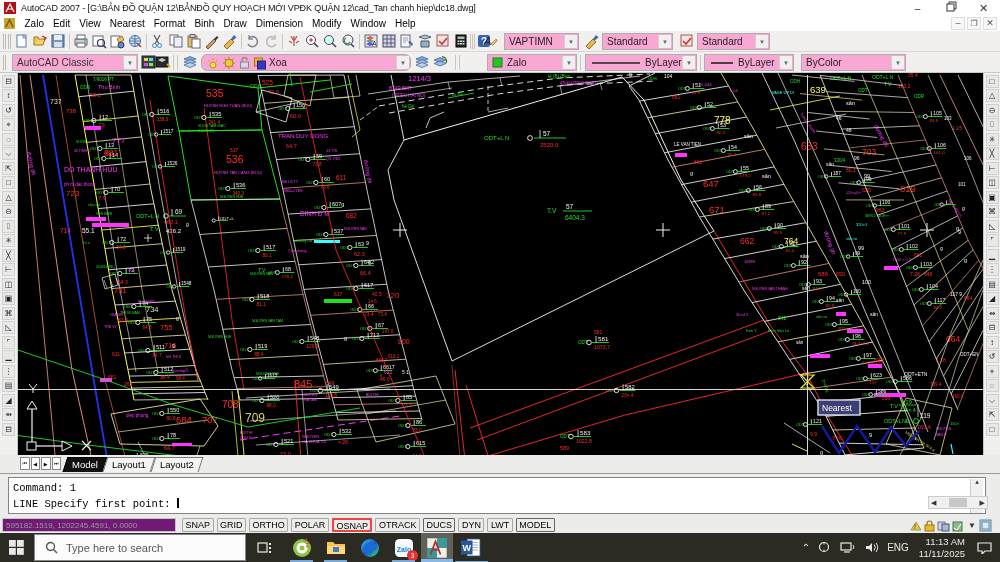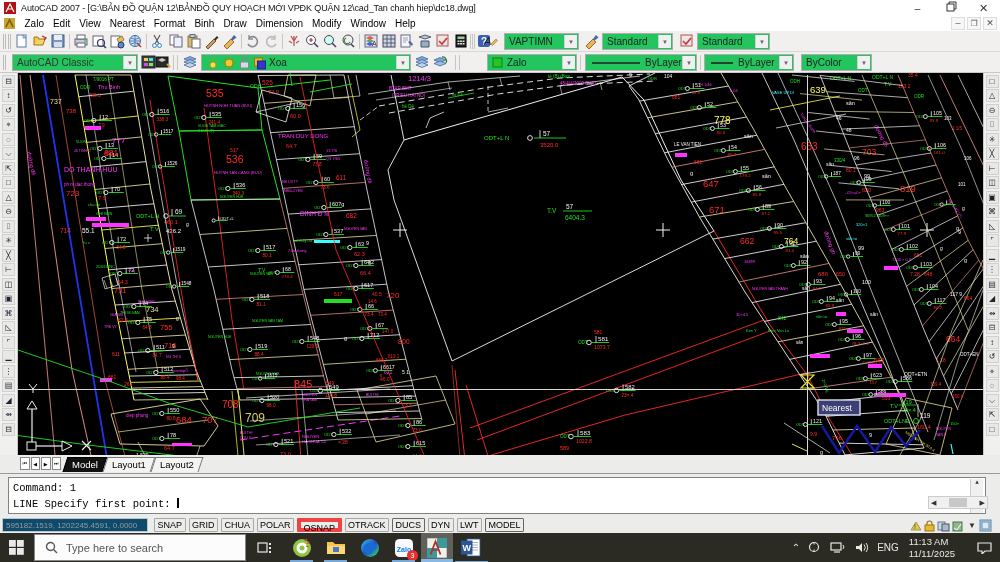--- a/index.html
+++ b/index.html
@@ -1,21 +1,21 @@
 <!DOCTYPE html>
 <html><head><meta charset="utf-8"><style>
 *{margin:0;padding:0;box-sizing:border-box}
 html,body{width:1000px;height:562px;overflow:hidden}
 body{font-family:"Liberation Sans",sans-serif;background:#f0f0f0;position:relative}
 .titlebar{position:absolute;left:0;top:0;width:1000px;height:16px;background:#fff;font-size:9px;color:#111;display:flex;align-items:center;white-space:nowrap;letter-spacing:-0.1px}
 .menubar{position:absolute;left:0;top:16px;width:1000px;height:15px;background:#fff;display:flex;align-items:center;font-size:10px;color:#000}
 .menubar span{padding:0 4.5px}
 .tb1{position:absolute;left:0;top:31px;width:1000px;height:21px;background:#f1f0ee;border-bottom:1px solid #d8d8d8}
 .tb2{position:absolute;left:0;top:52px;width:1000px;height:21px;background:#f1f0ee;border-bottom:1px solid #c8c8c8}
-.combo{position:absolute;height:17px;background:#22c55e;border:1px solid #adadad;font-size:10px;color:#222;display:flex;align-items:center;padding-left:4px;white-space:nowrap}
+.combo{position:absolute;height:17px;background:#f9a8d4;border:1px solid #adadad;font-size:10px;color:#222;display:flex;align-items:center;padding-left:4px;white-space:nowrap}
 .combo .arr{position:absolute;right:1px;top:1px;bottom:1px;width:13px;background:#f0f0f0;border-left:1px solid #d0d0d0;display:flex;align-items:center;justify-content:center;font-size:6px;color:#666}
 .ltools{position:absolute;left:0;top:73px;width:18px;height:382px;background:#f0f0ee;border-right:1px solid #c8c8c8}
 .rtools{position:absolute;right:0;top:73px;width:17px;height:382px;background:#f0f0ee;border-left:1px solid #c8c8c8}
 .ticon{width:13px;height:13px;margin:1.5px auto;background:#e8e8e6;border:1px solid #d0d0ce;position:relative}
 .tabrow{position:absolute;left:0;top:455px;width:1000px;height:19px;background:#ececea;display:flex;align-items:flex-start;font-size:10px;border-bottom:1px solid #999}
 .navbtn{width:9.5px;height:13px;border:1px solid #888;background:#fff;margin:2px 0 0 1px;display:flex;align-items:center;justify-content:center;font-size:5px;color:#000}
 .tab{height:15px;margin-top:2px;padding:1px 6px 0;border:1px solid #777;border-bottom:none;background:#f4f4f2;transform:skewX(-18deg);font-size:9.5px}
 .tab span{display:inline-block;transform:skewX(18deg)}
 .cmdwin{position:absolute;left:0;top:474px;width:1000px;height:43px;background:#ececea}
 .cmdtext{position:absolute;left:8px;top:477px;width:978px;height:37px;background:#fff;border:1px solid #828282;font-family:"Liberation Mono",monospace;font-size:10.5px;color:#000;padding:3px 4px;line-height:15.5px}
@@ -226,21 +226,21 @@
         <path d="M3 6 l4 -2 4 2 -4 2 z" fill="#ccc"></path>
         <path d="M12 10 l3 3" stroke="#ca3" stroke-width="2"></path>
       </svg></div>
     <div style="position:absolute;left:173px;top:3px;width:1px;height:15px;background:#c6c6c6"></div>
     <div style="position:absolute;left:177px;top:3px;width:1px;height:15px;background:#c6c6c6"></div>
     <div style="position:absolute;left:182px;top:2px;width:17px;height:17px"><svg width="17" height="16">
         <path d="M2 5 l6 -2.5 6 2.5 -6 2.5 z" fill="#7da7d9" stroke="#3a5a8a" stroke-width="0.7"></path>
         <path d="M2 8 l6 -2.5 6 2.5 -6 2.5 z" fill="#9dbde5" stroke="#3a5a8a" stroke-width="0.7"></path>
         <path d="M2 11 l6 -2.5 6 2.5 -6 2.5 z" fill="#bdd3ee" stroke="#3a5a8a" stroke-width="0.7"></path>
       </svg></div>
-    <div class="combo" style="left:201px;top:2px;width:210px;">
+    <div class="combo" style="left:201px;top:2px;width:210px;border-radius:6px;">
       <svg width="14" height="14" style="margin-right:2px">
         <circle cx="7" cy="9" r="3" fill="#f5e04a" stroke="#b09a10"></circle>
         <path d="M7 2 v2 M2.5 4 l1.4 1.4 M11.5 4 l-1.4 1.4" stroke="#b09a10"></path>
       </svg>
       <svg width="14" height="14" style="margin-right:2px">
         <circle cx="7" cy="7" r="4" fill="#f0c830" stroke="#a08010"></circle>
         <path d="M7 1 v1.6 M7 11.5 v1.6 M1 7 h1.6 M11.5 7 h1.6 M2.6 2.6 l1.2 1.2 M10.2 10.2 l1.2 1.2 M2.6 11.4 l1.2 -1.2 M10.2 3.8 l1.2 -1.2" stroke="#a08010"></path>
       </svg>
       <svg width="13" height="14" style="margin-right:2px">
         <rect x="2.5" y="6" width="8" height="6" fill="#d8d8e8" stroke="#888"></rect>
@@ -281,21 +281,21 @@
       <div class="arr">▼</div>
     </div>
     <div style="position:absolute;left:700px;top:3px;width:1px;height:15px;background:#c6c6c6"></div>
     <div class="combo" style="left:704px;top:2px;width:90px;">
       <svg width="26" height="10" style="margin-right:3px">
         <line x1="2" y1="5" x2="24" y2="5" stroke="#222" stroke-width="1.6"></line>
       </svg>
       <span>ByLayer</span>
       <div class="arr">▼</div>
     </div>
-    <div class="combo" style="left:801px;top:2px;width:71px;">ByColor<div class="arr">▼</div></div>
+    <div class="combo" style="left:801px;top:2px;width:105px;">ByColor<div class="arr">▼</div></div>
   </div>
 <div style="position:absolute;left:0;top:73px;width:1000px;height:382px;background:#000;overflow:hidden">
     <svg width="1000" height="382" viewBox="0 0 1000 382" font-family="Liberation Sans, sans-serif" style="position:absolute;left:0;top:0">
       <rect x="0" y="0" width="1000" height="382" fill="#000000"></rect>
       <polyline points="20.0,2.0 55.0,382.0" fill="none" stroke="#d98a80" stroke-width="0.9"></polyline>
       <polyline points="30.0,2.0 72.0,297.0 92.0,387.0" fill="none" stroke="#d98a80" stroke-width="1"></polyline>
       <polyline points="43.0,2.0 92.0,297.0 107.0,385.0" fill="none" stroke="#2233ee" stroke-width="1.8"></polyline>
       <polyline points="56.0,2.0 105.0,307.0 126.0,387.0" fill="none" stroke="#9a4a3a" stroke-width="1"></polyline>
       <text x="27.0" y="79.0" fill="#ff35ff" font-size="5.5" transform="rotate(78 27.0 79.0)">đường đê</text>
       <polyline points="75.0,2.0 95.0,117.0 112.0,217.0 128.0,297.0 134.0,327.0" fill="none" stroke="#fffd50" stroke-width="1"></polyline>
@@ -1269,26 +1269,26 @@
 <div class="tab"><span>Layout1</span></div>
 <div class="tab"><span>Layout2</span></div>
 </div>
 <div class="cmdwin"></div>
 <div class="cmdtext">Command: 1<br>LINE Specify first point: <span style="border-left:2px solid #000;display:inline-block;height:10px;vertical-align:-1px">​</span>
 <div style="position:absolute;right:2px;top:1px;width:13px;height:34px;background:#f0f0f0;border-left:1px solid #ccc;font-size:6px;color:#333;text-align:center;line-height:8px">▲<br><br><br>▼</div>
 <div style="position:absolute;right:60px;bottom:1px;height:12px;left:930px;display:flex;font-size:6px;color:#333"></div>
 </div>
 <div style="position:absolute;left:928px;top:496px;width:60px;height:13px;background:#f0f0f0;border:1px solid #ccc;display:flex;align-items:center;justify-content:space-between;font-size:7px;color:#333;padding:0 2px">◀<span style="background:#c8c8c8;width:18px;height:9px"></span>▶</div>
 <div class="statusbar">
-<span style="color:#9a9a9a;border:1px solid #c4c4c4;background:#0c4a6e;padding:0 3px;margin:0 6px 0 2px;height:14px;line-height:13px;font-size:8px;width:146px;overflow:hidden">595182.1519, 1202245.4591, 0.0000</span>
+<span style="color:#9a9a9a;border:1px solid #c4c4c4;background:#701a75;padding:0 3px;margin:0 6px 0 2px;height:14px;line-height:13px;font-size:8px;width:174px;overflow:hidden">595182.1519, 1202245.4591, 0.0000</span>
 <span class="sbtn">SNAP</span>
     <span class="sbtn">GRID</span>
-    <span class="sbtn">CHUA</span>
+    <span class="sbtn">ORTHO</span>
     <span class="sbtn">POLAR</span>
-    <span class="sbtn" style="border:4px solid #ef4444">OSNAP</span>
+    <span class="sbtn" style="border:2px solid #ef4444">OSNAP</span>
     <span class="sbtn">OTRACK</span>
     <span class="sbtn" style="border:1px solid #666">DUCS</span>
     <span class="sbtn">DYN</span>
     <span class="sbtn">LWT</span>
     <span class="sbtn" style="border:1px solid #666">MODEL</span>
 <div style="position:absolute;right:8px;top:2px;display:flex;align-items:center">
 <svg width="14" height="12">
         <path d="M2 10 L7 2 l5 8 z" fill="#e8c83a" stroke="#996"></path>
         <text x="5" y="9" font-size="7" fill="#333" font-family="Liberation Sans">!</text>
       </svg>
@@ -1395,17 +1395,17 @@
 <svg width="16" height="13" style="margin-right:8px">
         <rect x="1" y="2" width="10" height="7" fill="none" stroke="#e8e8e8" stroke-width="1.2"></rect>
         <path d="M4 11 h6" stroke="#e8e8e8" stroke-width="1.2"></path>
         <path d="M13 4 a3 3 0 0 1 0 4" fill="none" stroke="#e8e8e8"></path>
       </svg>
 <svg width="15" height="13" style="margin-right:8px">
         <path d="M2 5 h3 l3 -3 v9 l-3 -3 h-3 z" fill="#e8e8e8"></path>
         <path d="M10 3.5 a4.5 4.5 0 0 1 0 6 M12 2 a7 7 0 0 1 0 9" fill="none" stroke="#e8e8e8"></path>
       </svg>
 <span style="font-size:10px;margin-right:10px">ENG</span>
-<div style="font-size:9.5px;text-align:left;line-height:12px;margin-right:22px">11:13 AM<br>11/11/2025</div>
+<div style="font-size:9.5px;text-align:right;line-height:12px;margin-right:12px">11:13 AM<br>11/11/2025</div>
 <svg width="15" height="13" style="margin-right:8px">
         <path d="M1 2 h13 v8 h-6 l-3 3 v-3 h-4 z" fill="none" stroke="#e8e8e8" stroke-width="1.2"></path>
       </svg>
 </div>
   </div>
 </body></html>

